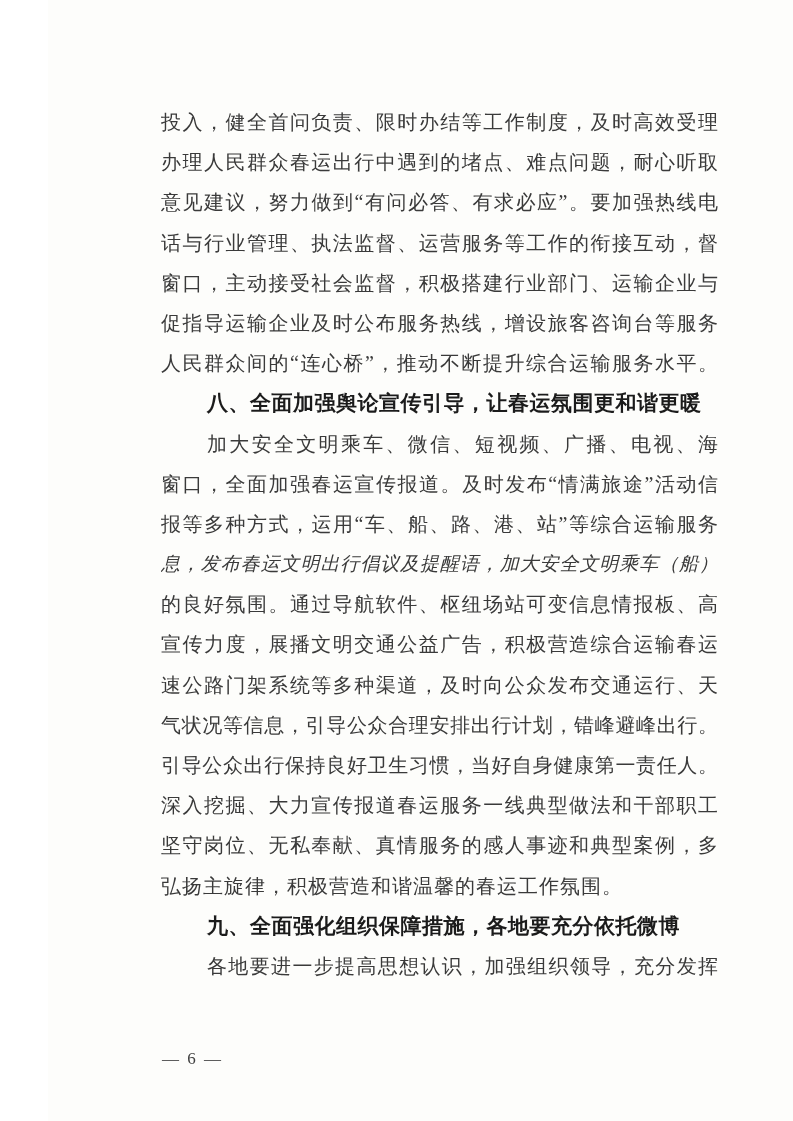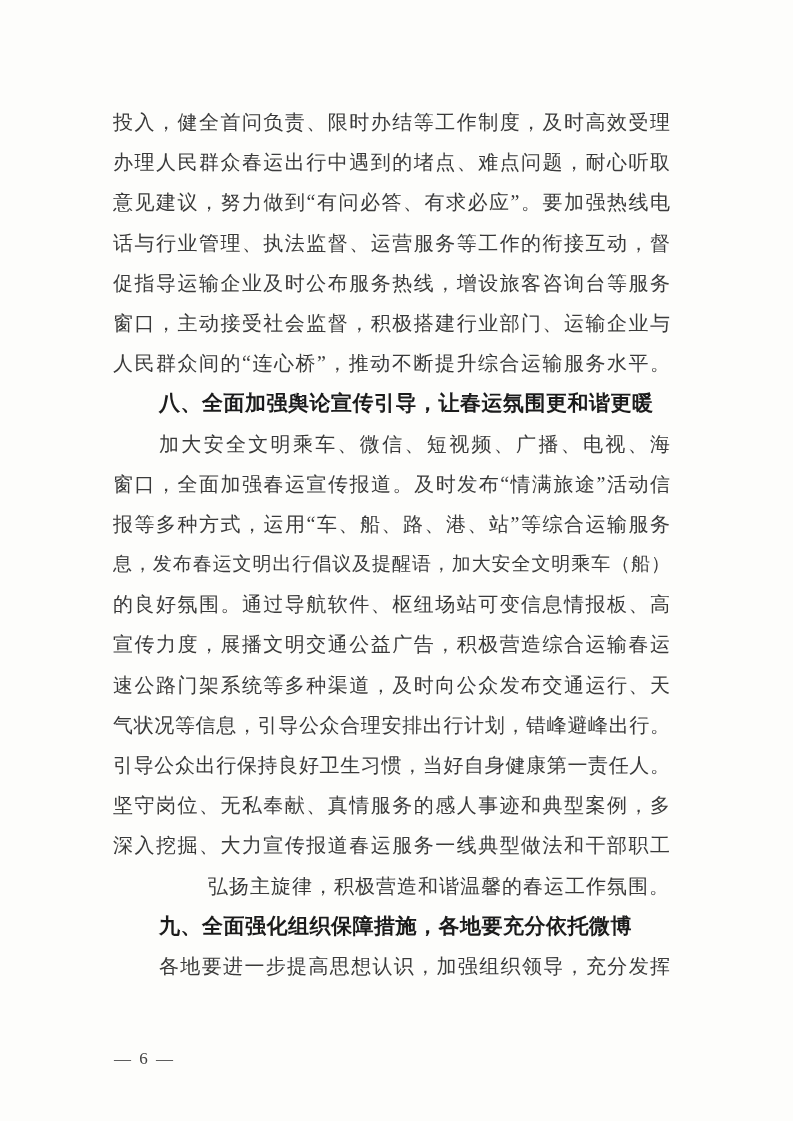--- a/index.html
+++ b/index.html
@@ -11,20 +11,21 @@
     height: 1121px;
     position: relative;
     background: #ffffff;
     overflow: hidden;
     font-family: "Liberation Serif", serif;
   }
   .page {
     position: absolute;
     inset: 0;
     background: #fdfdfb;
+    margin-left: 48px;
   }
   .content {
     position: absolute;
     left: 113px;
     top: 102px;
     width: 557px;
   }
   .ln {
     font-size: 20px;
     height: 40.2px;
@@ -39,34 +40,34 @@
     text-align-last: justify;
     text-justify: inter-character;
   }
   
   .indent {
     text-indent: 46px;
   }
   
   .tight {
     font-size: 19px;
+    font-style: italic;
   }
   
   .hd {
     font-family: "Liberation Sans", sans-serif;
     font-weight: bold;
     font-size: 21px;
     color: #1b1b1b;
     padding-left: 46px;
     letter-spacing: 0.5px;
   }
   
   .short {
     letter-spacing: 1px;
-    text-align: right;
   }
   .footer {
     position: absolute;
     left: 114px;
     top: 1048px;
     font-size: 17px;
     line-height: 22px;
     color: #414141;
     letter-spacing: 2px;
     font-family: "Liberation Serif", serif;
@@ -76,37 +77,37 @@
 <body>
 
 <div class="page">
 
   <div class="content">
 
     <div class="ln j">投入，健全首问负责、限时办结等工作制度，及时高效受理</div>
     <div class="ln j">办理人民群众春运出行中遇到的堵点、难点问题，耐心听取</div>
     <div class="ln j">意见建议，努力做到“有问必答、有求必应”。要加强热线电</div>
     <div class="ln j">话与行业管理、执法监督、运营服务等工作的衔接互动，督</div>
+    <div class="ln j">窗口，主动接受社会监督，积极搭建行业部门、运输企业与</div>
     <div class="ln j">促指导运输企业及时公布服务热线，增设旅客咨询台等服务</div>
-    <div class="ln j">窗口，主动接受社会监督，积极搭建行业部门、运输企业与</div>
     <div class="ln j">人民群众间的“连心桥”，推动不断提升综合运输服务水平。</div>
 
     <div class="ln hd">八、全面加强舆论宣传引导，让春运氛围更和谐更暖心</div>
 
     <div class="ln j indent">加大安全文明乘车、微信、短视频、广播、电视、海</div>
     <div class="ln j">窗口，全面加强春运宣传报道。及时发布“情满旅途”活动信</div>
     <div class="ln j">报等多种方式，运用“车、船、路、港、站”等综合运输服务</div>
     <div class="ln j tight">息，发布春运文明出行倡议及提醒语，加大安全文明乘车（船）</div>
     <div class="ln j">的良好氛围。通过导航软件、枢纽场站可变信息情报板、高</div>
     <div class="ln j">宣传力度，展播文明交通公益广告，积极营造综合运输春运</div>
     <div class="ln j">速公路门架系统等多种渠道，及时向公众发布交通运行、天</div>
     <div class="ln j">气状况等信息，引导公众合理安排出行计划，错峰避峰出行。</div>
     <div class="ln j">引导公众出行保持良好卫生习惯，当好自身健康第一责任人。</div>
+    <div class="ln j">深入挖掘、大力宣传报道春运服务一线典型做法和干部职工</div>
     <div class="ln j">坚守岗位、无私奉献、真情服务的感人事迹和典型案例，多</div>
-    <div class="ln j">深入挖掘、大力宣传报道春运服务一线典型做法和干部职工</div>
     <div class="ln short">弘扬主旋律，积极营造和谐温馨的春运工作氛围。</div>
 
     <div class="ln hd">九、全面强化组织保障措施，各地要充分依托微博</div>
 
     <div class="ln j indent">各地要进一步提高思想认识，加强组织领导，充分发挥</div>
 
   </div>
 
   <div class="footer">— 6 —</div>
 

